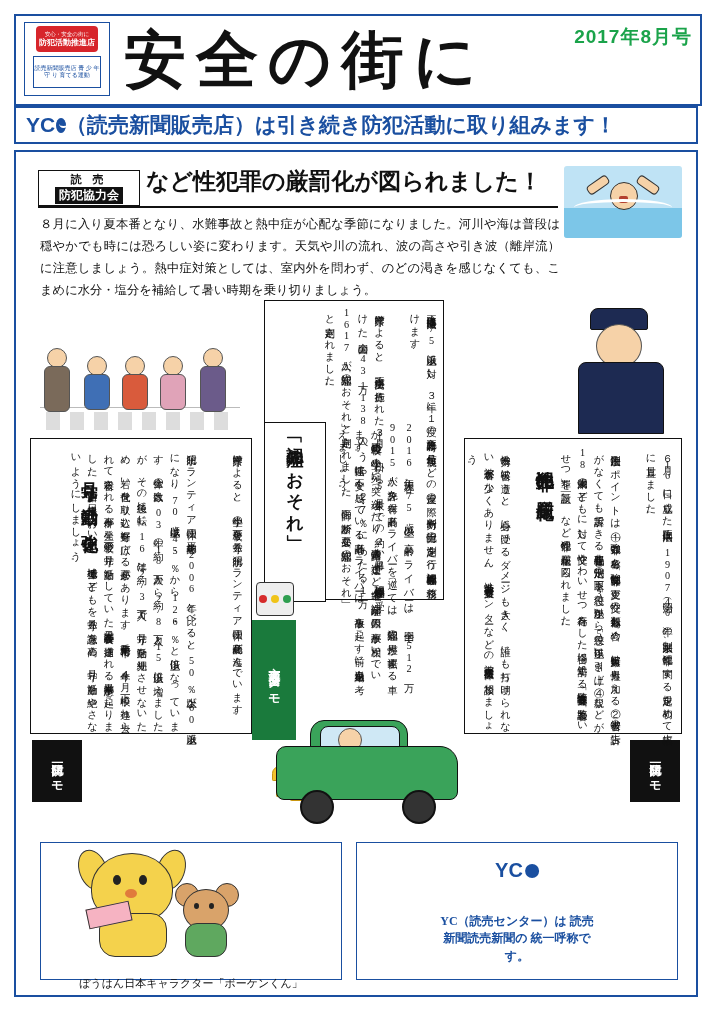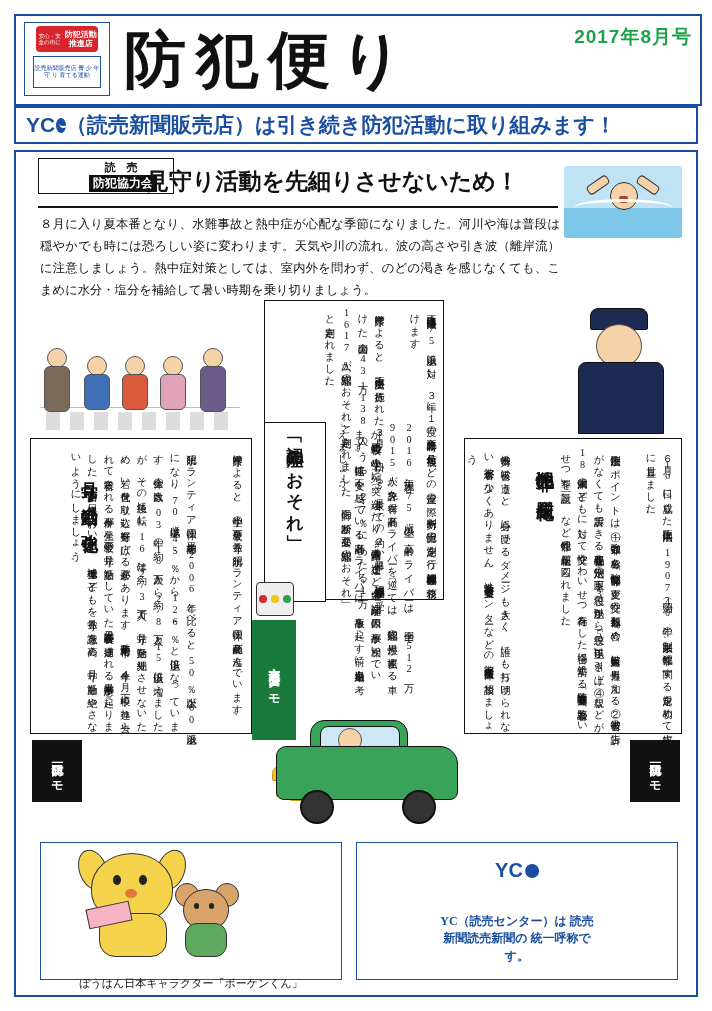--- a/index.html
+++ b/index.html
@@ -8,21 +8,21 @@
     font-family:"Liberation Serif", serif;
     color:#111;position:relative;overflow:hidden;
   }
   .page{position:absolute;left:0;top:0;width:712px;height:1011px;}
 
   
   .masthead{position:absolute;left:14px;top:14px;width:684px;height:88px;border:2px solid #1a4fa0;background:#fff;}
   .mast-logo{position:absolute;left:8px;top:6px;width:86px;height:74px;border:1px solid #1a4fa0;background:#fff;
     display:flex;flex-direction:column;align-items:center;justify-content:flex-start;padding-top:3px;box-sizing:border-box;}
   .mast-logo .badge{width:62px;height:26px;border-radius:4px;background:#d7252b;color:#fff;font-size:6.5px;line-height:1.15;
-    display:flex;flex-direction:row;align-items:center;justify-content:center;text-align:center;font-family:"Liberation Sans",sans-serif;}
+    display:flex;flex-direction:column;align-items:center;justify-content:center;text-align:center;font-family:"Liberation Sans",sans-serif;}
   .mast-logo .badge .b1{font-size:5.5px;}
   .mast-logo .badge .b2{font-size:8px;font-weight:bold;}
   .mast-logo .sub{margin-top:4px;width:66px;height:30px;border:1px solid #1a4fa0;font-size:6px;line-height:1.25;text-align:center;
     display:flex;align-items:center;justify-content:center;color:#1a4fa0;font-family:"Liberation Sans",sans-serif;}
   .mast-title{position:absolute;left:108px;top:2px;width:400px;height:84px;display:flex;align-items:center;}
   .mast-title span{font-size:62px;font-weight:bold;letter-spacing:10px;color:#111;font-family:"DejaVu Serif",serif;}
   .mast-issue{position:absolute;right:8px;top:8px;text-align:right;}
   .mast-issue .date{font-size:19px;font-weight:bold;color:#1aa34a;font-family:"Liberation Sans",sans-serif;letter-spacing:1px;}
   .mast-issue .org{font-size:21px;font-weight:bold;color:#1a4fa0;font-family:"Liberation Sans",sans-serif;margin-top:7px;letter-spacing:1px;}
 
@@ -32,22 +32,22 @@
   .yc-mark{width:40px;height:24px;display:flex;align-items:center;}
   .yc-mark .yc{font-size:21px;font-weight:bold;color:#1a4fa0;font-family:"Liberation Sans",sans-serif;}
   .yc-mark .dot{width:15px;height:15px;border-radius:50%;background:#1a4fa0;margin-left:1px;position:relative;}
   .yc-mark .dot:after{content:"";position:absolute;left:3px;top:4px;width:9px;height:4px;border-bottom:2px solid #fff;border-radius:0 0 6px 6px;}
   .band-text{font-size:21px;font-weight:bold;color:#1a4fa0;font-family:"DejaVu Serif",serif;letter-spacing:0px;}
 
   
   .frame{position:absolute;left:14px;top:150px;width:684px;height:847px;border:2px solid #1a4fa0;background:#fff;box-sizing:border-box;}
 
   
-  .hl-stamp{position:absolute;left:22px;top:6px;width:100px;height:34px;border:1.5px solid #111;
-    display:flex;flex-direction:column;align-items:center;justify-content:center;background:#fff;padding-left:34px;}
+  .hl-stamp{position:absolute;left:22px;top:18px;width:100px;height:34px;border:1.5px solid #111;
+    display:flex;flex-direction:column;align-items:center;justify-content:center;background:#fff;}
   .hl-stamp .l1{font-size:11px;font-weight:bold;letter-spacing:4px;}
   .hl-stamp .l2{font-size:12px;font-weight:bold;background:#111;color:#fff;padding:0 4px;}
   .hl-title{position:absolute;left:130px;top:14px;font-size:23px;font-weight:bold;color:#111;font-family:"DejaVu Serif",serif;}
   .hl-underline{position:absolute;left:22px;top:54px;width:520px;height:2px;background:#111;}
 
   .lead{position:absolute;left:24px;top:62px;width:520px;font-size:12.3px;line-height:1.78;text-align:justify;}
 
   
   .swim{position:absolute;right:14px;top:14px;width:118px;height:72px;background:#bfe3f5;border-radius:3px;overflow:hidden;}
   .swim .wave{position:absolute;left:0;bottom:0;width:118px;height:30px;background:#7cc6e8;}
@@ -137,42 +137,42 @@
     <div class="mast-logo">
       <div class="badge">
         <div class="b1">安心・安全の街に</div>
         <div class="b2">防犯活動推進店</div>
       </div>
       <div class="sub">読売新聞販売店
 青 少 年 守 り
 育てる運動</div>
     </div>
     <div class="mast-title">
-      <span>防犯便り</span>
+      <span>安全の街に</span>
     </div>
     <div class="mast-issue">
       <div class="date">2017年8月号</div>
     </div>
   </div>
 
   <div class="band">
     <div class="yc-mark">
       <span class="yc">YC</span>
       <span class="dot"></span>
     </div>
     <div class="band-text">（読売新聞販売店）は引き続き防犯活動に取り組みます！</div>
   </div>
 
   <div class="frame">
 
     <div class="hl-stamp">
       <div class="l1">読 売</div>
       <div class="l2">防犯協力会</div>
     </div>
-    <div class="hl-title">見守り活動を先細りさせないため！</div>
+    <div class="hl-title">など性犯罪の厳罰化が図られました！</div>
     <div class="hl-underline"></div>
     <div class="lead">８月に入り夏本番となり、水難事故と熱中症が心配な季節になりました。河川や海は普段は穏やかでも時には恐ろしい姿に変わります。天気や川の流れ、波の高さや引き波（離岸流）に注意しましょう。熱中症対策としては、室内外を問わず、のどの渇きを感じなくても、こまめに水分・塩分を補給して暑い時期を乗り切りましょう。</div>
 
     <div class="swim">
       <div class="wave"></div>
       <div class="arm1"></div>
       <div class="arm2"></div>
       <div class="head"></div>
       <div class="mouth"></div>
       <div class="splash"></div>

